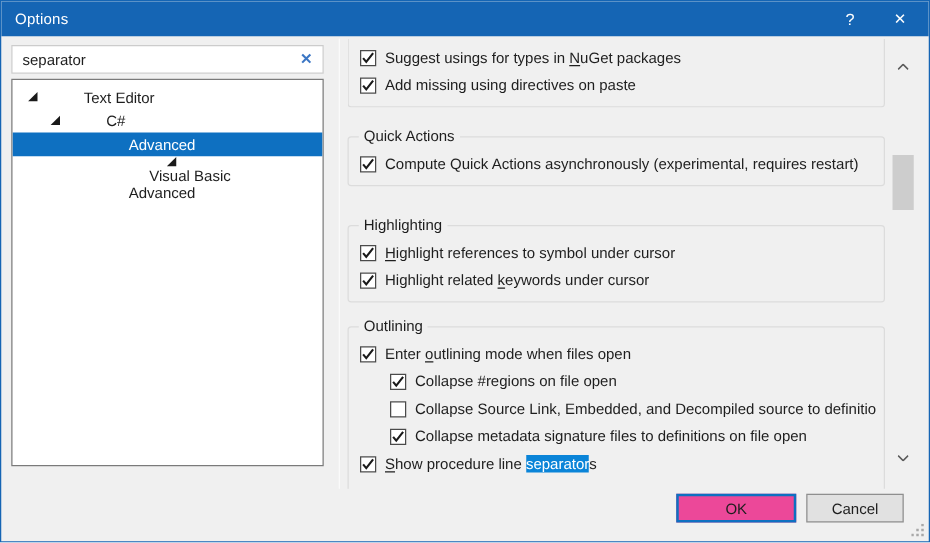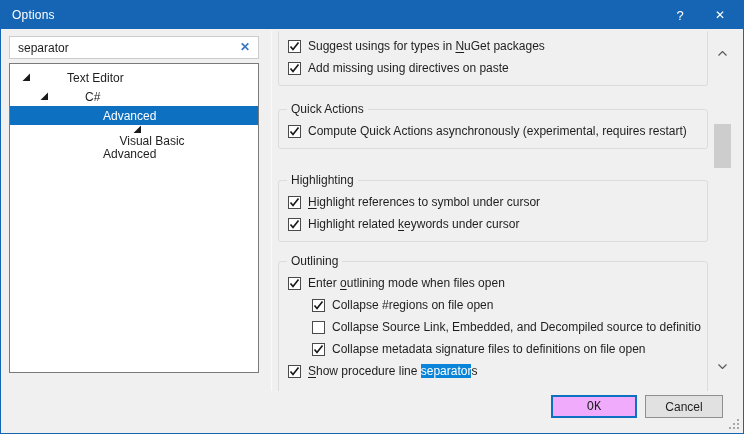--- a/index.html
+++ b/index.html
@@ -84,21 +84,21 @@
   
   .footer {
     position:absolute; left:0; right:0; top:394px; height:23px;
     display:flex; justify-content:flex-end; gap:8px; padding-right:20px;
   }
   .btn {
     height:23px; background:#e1e1e1; border:1px solid #8f8f8f;
     font-family:"Liberation Sans", sans-serif; font-size:12px; color:#1e1e1e;
     display:flex; align-items:center; justify-content:center;
   }
-  .btn.ok { width:86px; border:2px solid var(--selection,#0e70c1); background:#f0abfc;font-family:Liberation Mono, monospace; }
+  .btn.ok { width:96px; border:2px solid var(--selection,#0e70c1); background:#ec4899; }
   .btn.cancel { width:78px; }
 
   .resize-grip { position:absolute; right:3px; bottom:3px; width:11px; height:11px; }
 </style>
 </head>
 <body>
 
 <div class="window" style="--accent: #1565b4; --selection: #0e70c1; --match: #0a84d8;">
 
   <div class="titlebar">

